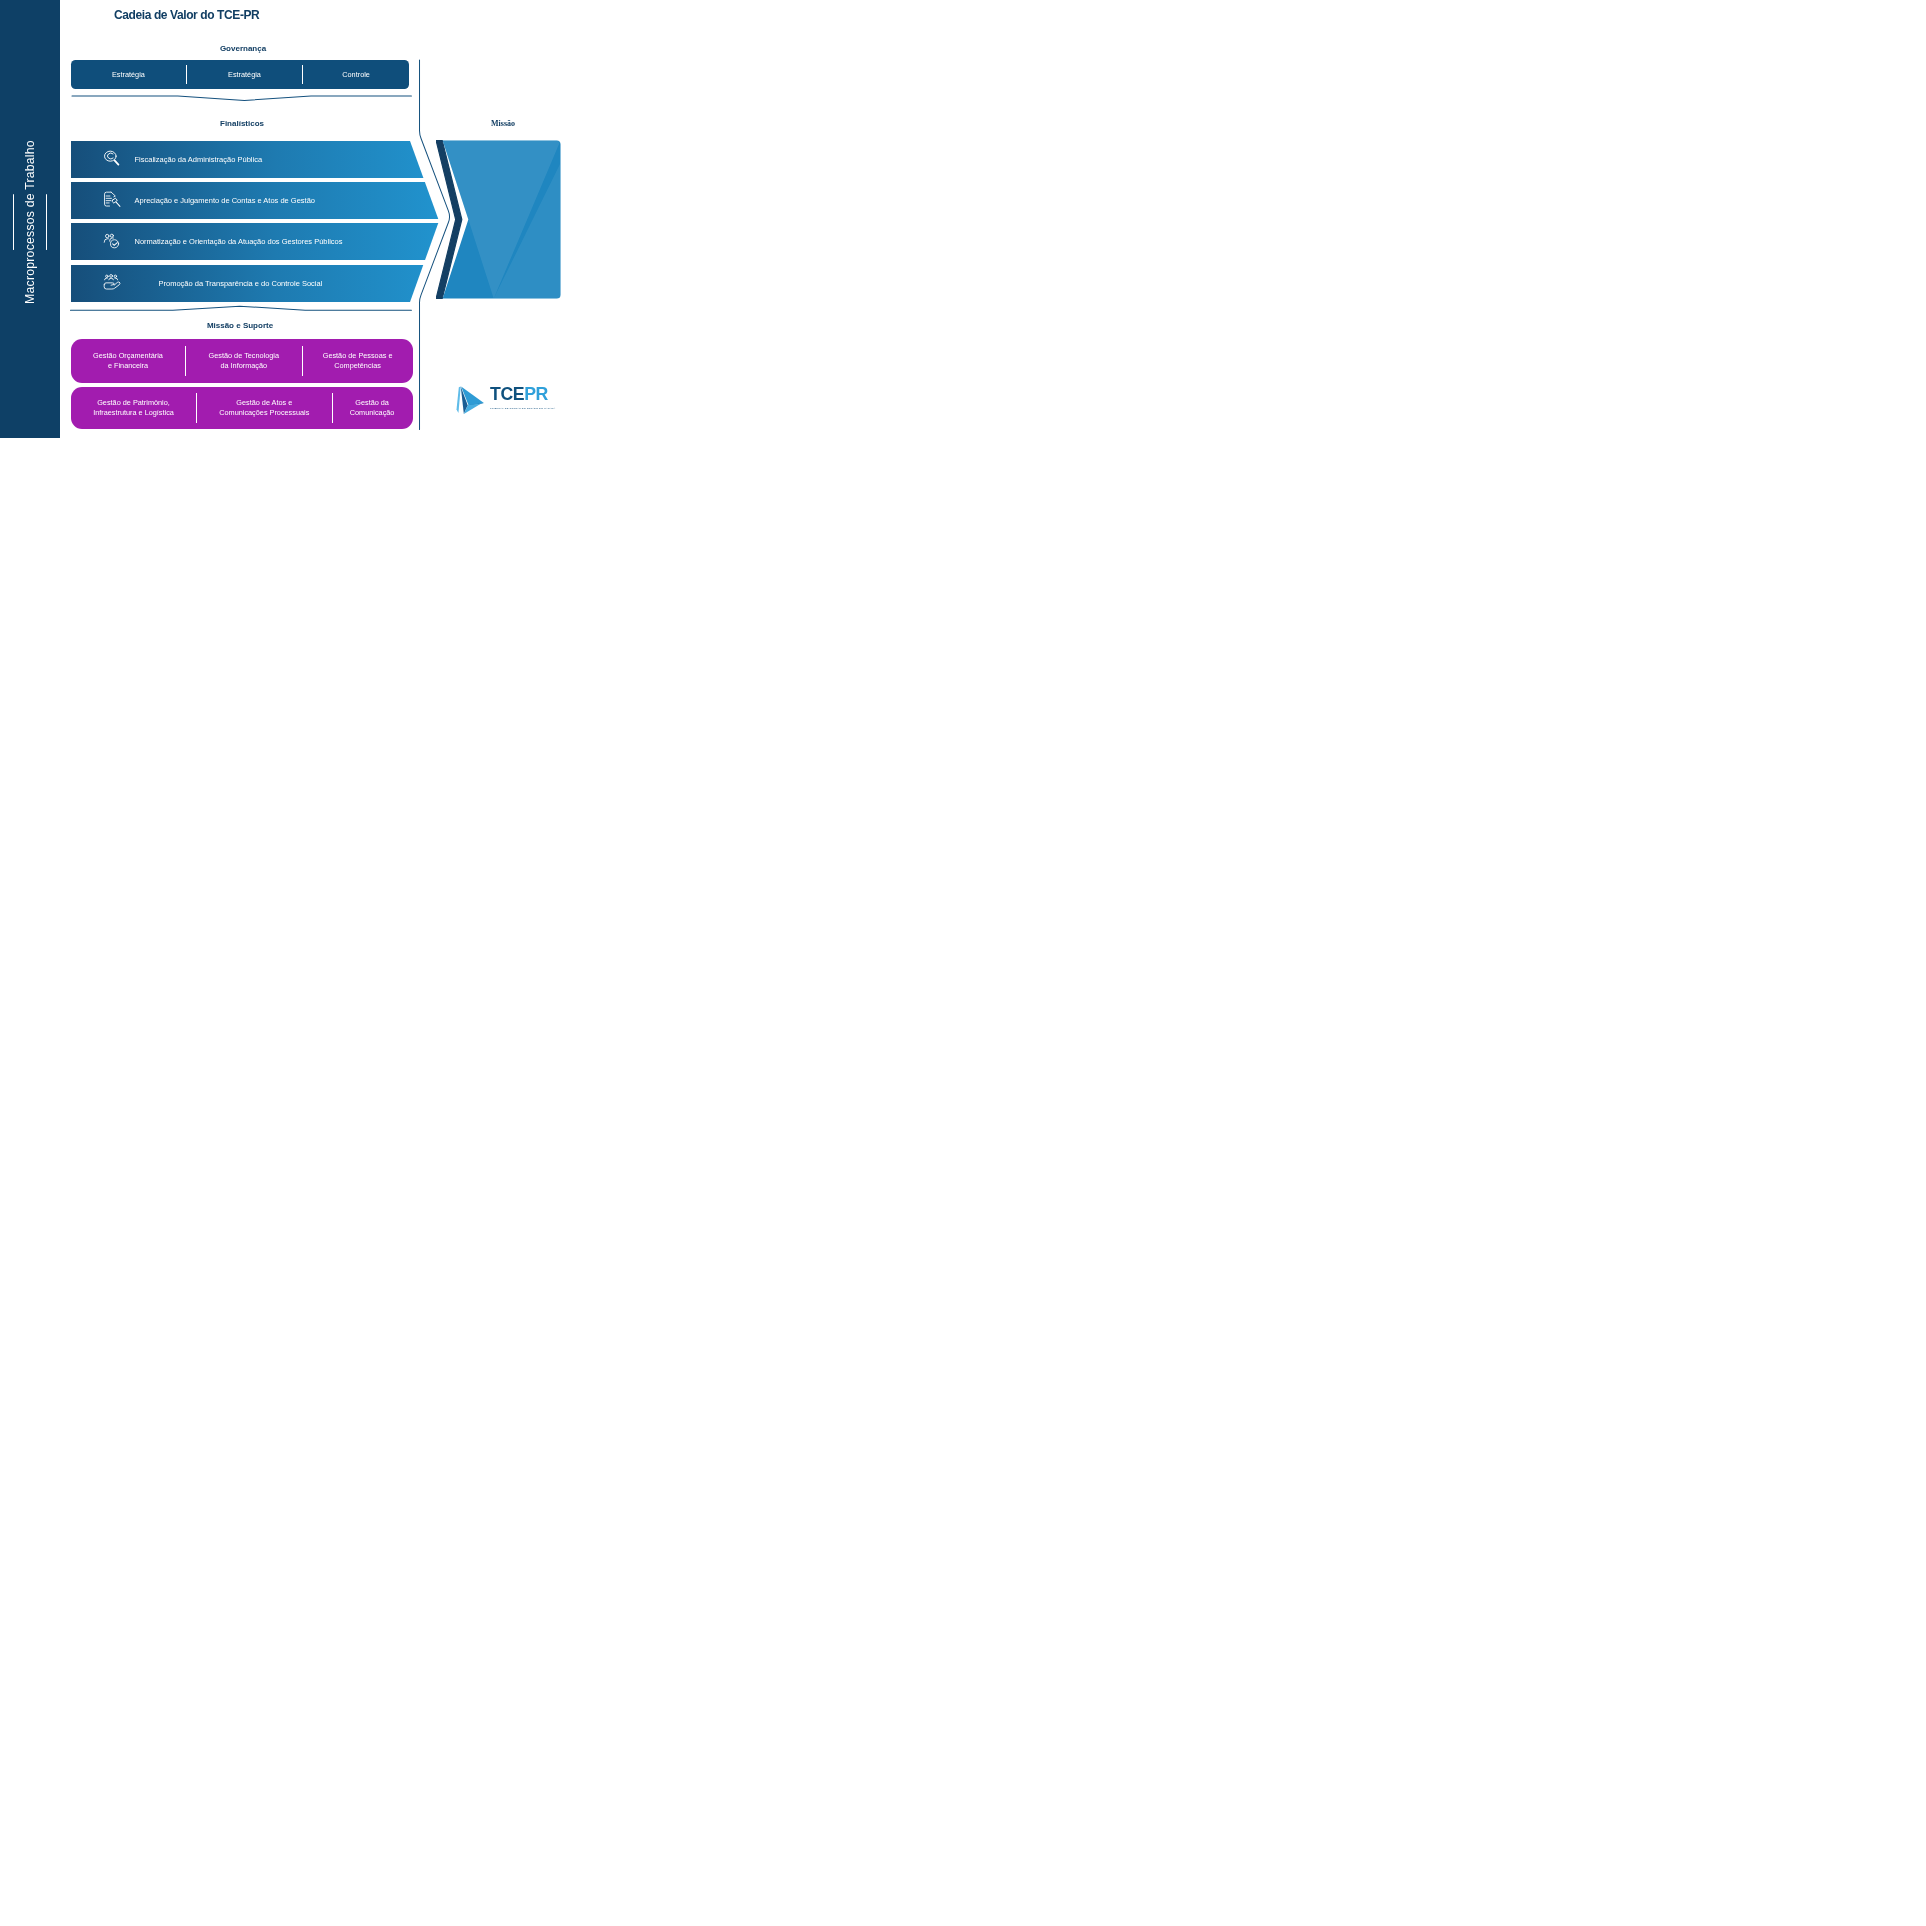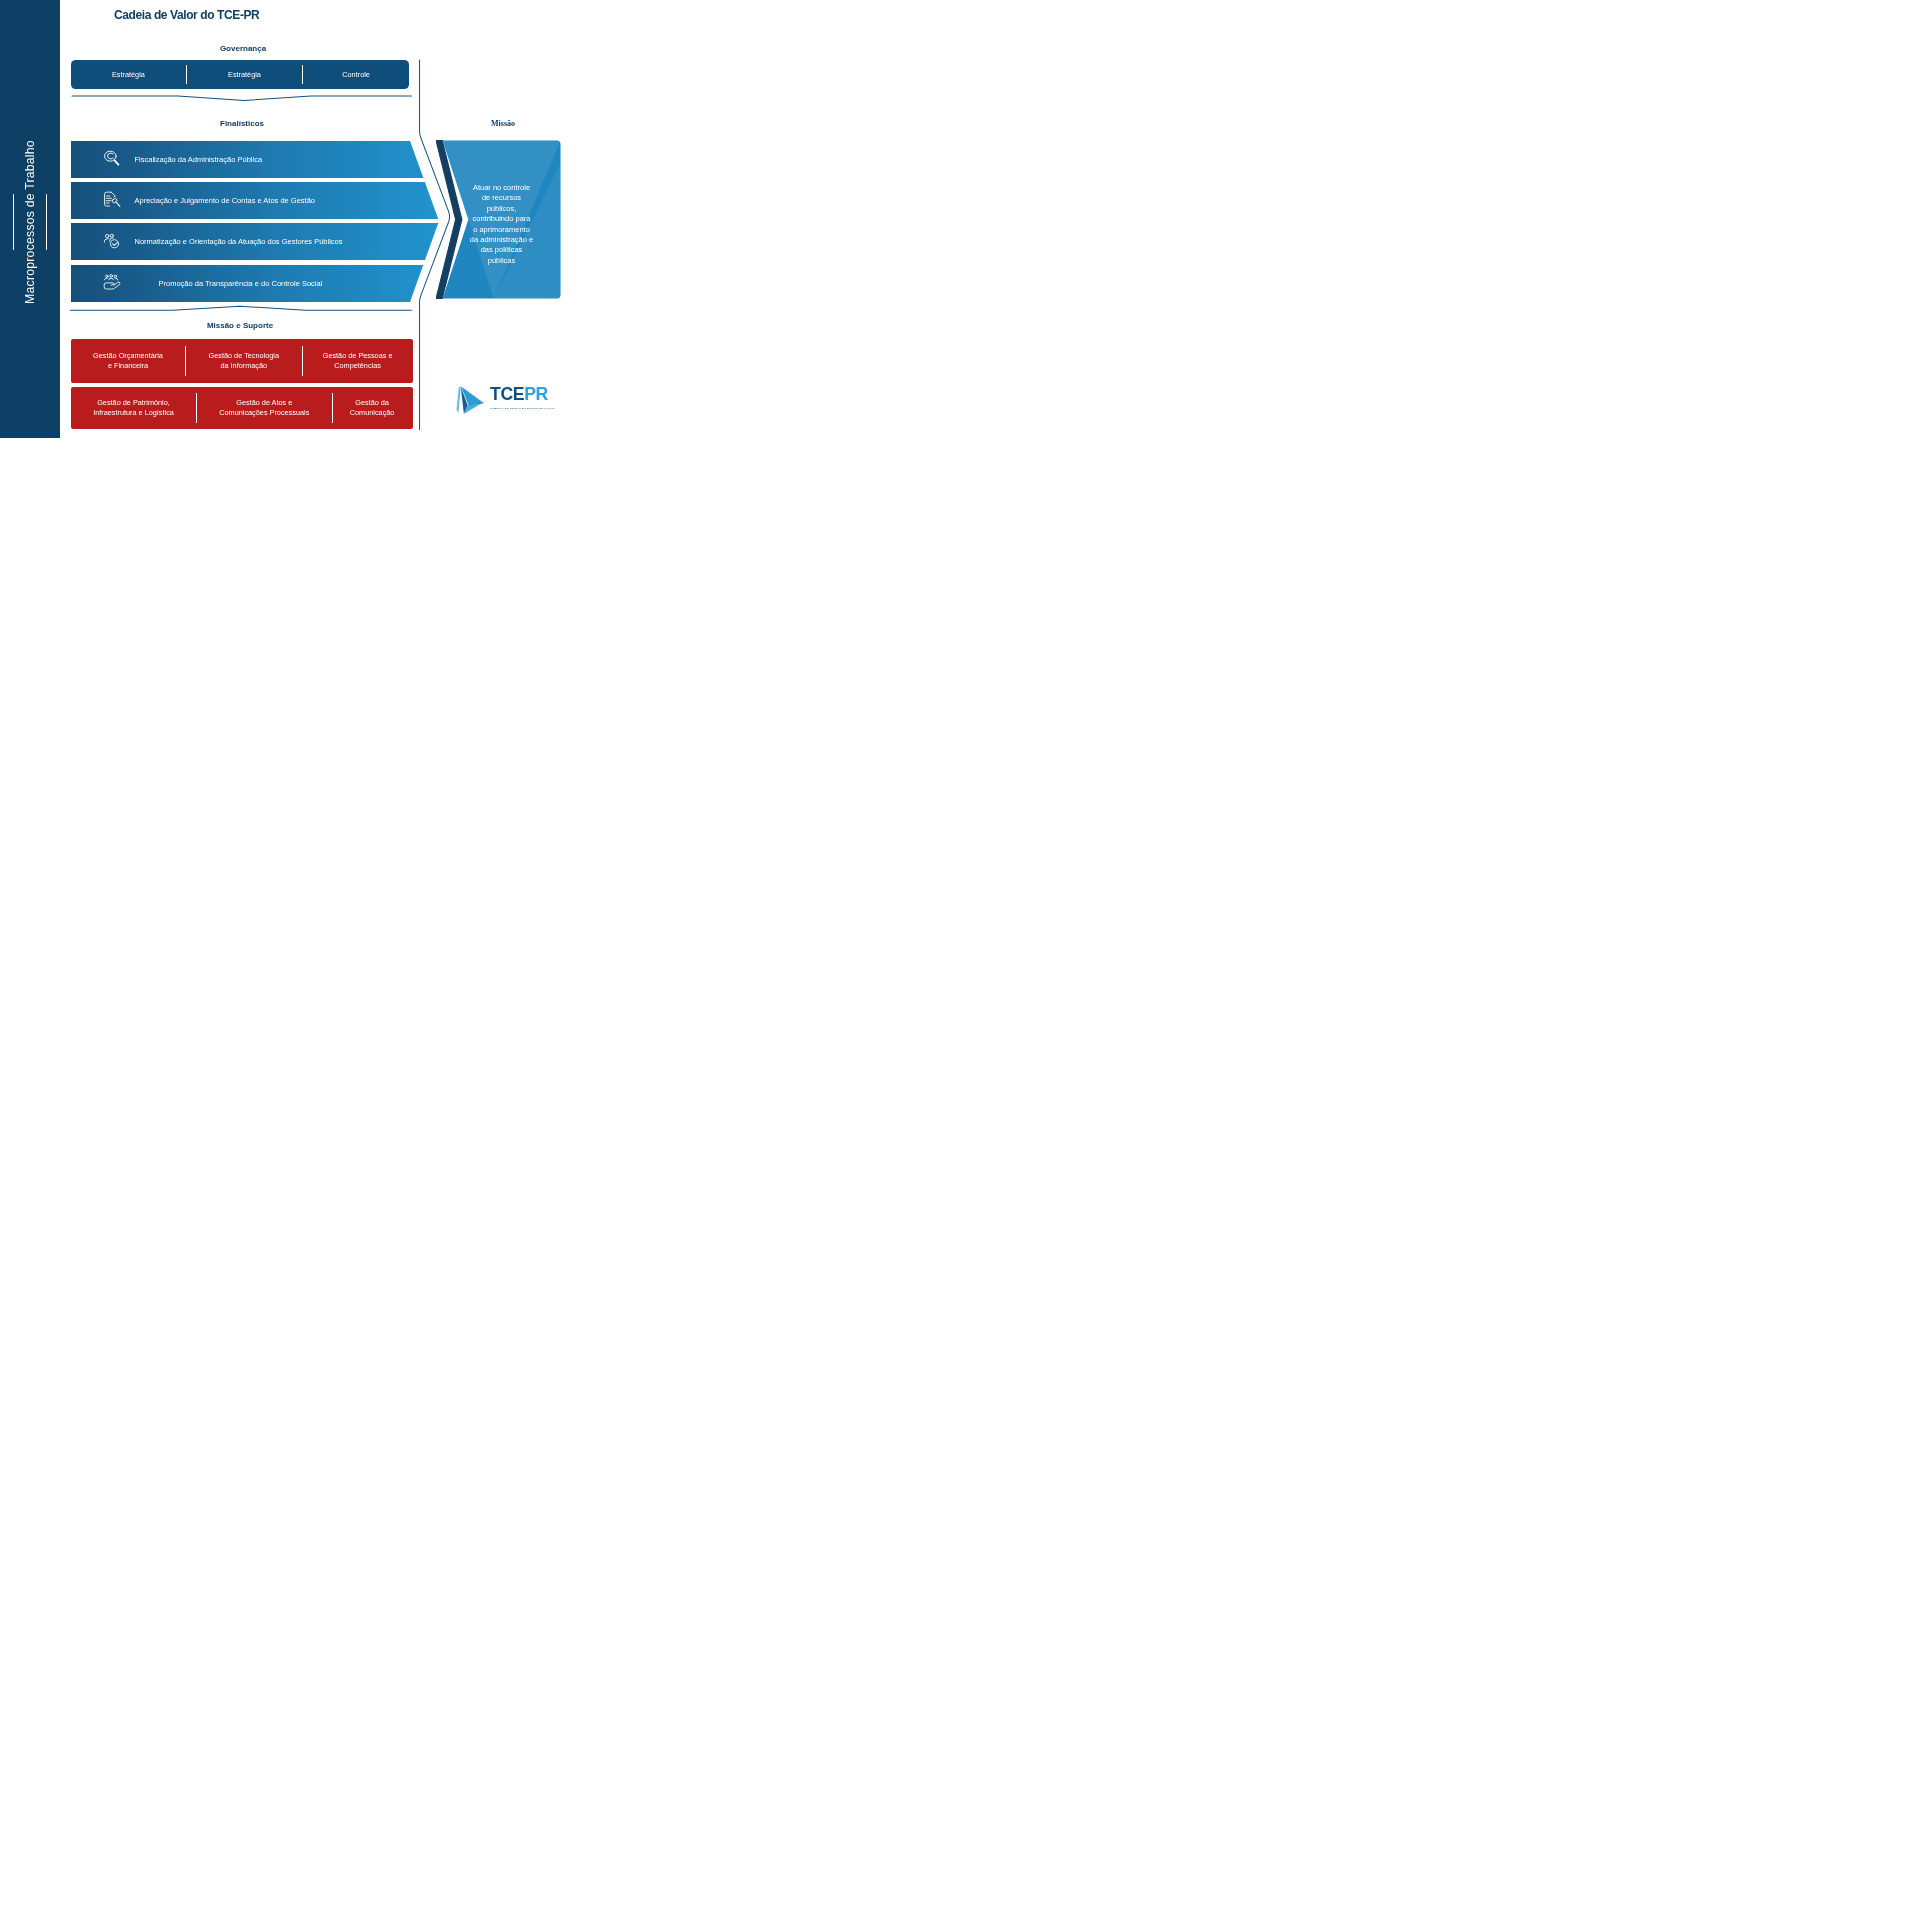--- a/index.html
+++ b/index.html
@@ -56,21 +56,21 @@
   
   .missao-svg{position:absolute;left:436px;top:140px;width:125px;height:159px;}
   .missao-text{
     position:absolute;left:448px;top:140px;width:107px;height:159px;
     display:flex;align-items:center;justify-content:center;text-align:center;
     color:#fff;font-size:7.5px;line-height:10.4px;white-space:pre-line;
     padding-top:10px;box-sizing:border-box;
   }
   
   .ges-bar{
-    position:absolute;left:71px;width:342px;background:#b91c1c;border-radius:2px;
+    position:absolute;left:71px;width:342px;background:#a21caf;border-radius:11px;
     display:flex;align-items:stretch;color:#fff;
   }
   .ges-bar.row1{top:339px;height:44px;}
   .ges-bar.row2{top:387px;height:42px;}
   .ges-cell{
     display:flex;align-items:center;justify-content:center;text-align:center;
     font-size:7.3px;line-height:9.6px;white-space:pre-line;
   }
   .row1 .c1{width:114px;} .row1 .c2{width:116px;} .row1 .c3{width:110px;}
   .row2 .c1{width:125px;} .row2 .c2{width:135px;} .row2 .c3{width:79px;}
@@ -183,28 +183,20 @@
         <path d="M17,1 L314,1 Q324,1 324,11 L324,403 Q324,413 314,413 L17,413 L84,207 Z"></path>
       </clipPath>
     </defs>
     <polygon points="0,1 16,1 67,207 16,413 0,413 51,207" fill="#143F63" stroke="#143F63" stroke-width="3" stroke-linejoin="round"></polygon>
     <path d="M17,1 L314,1 Q324,1 324,11 L324,403 Q324,413 314,413 L17,413 L84,207 Z" fill="#1F86C0"></path>
     <g clip-path="url(#missaoClip)">
       <polygon points="17,1 324,1 150,413 84,207" fill="rgba(255,255,255,0.09)"></polygon>
       <polygon points="324,60 324,413 150,413" fill="rgba(255,255,255,0.07)"></polygon>
     </g>
   </svg>
-  <div class="missao-text">Atuar no controle
-de recursos
-públicos,
-contribuindo para
-o aprimoramento
-da administração e
-das políticas
-públicas</div>
 
   <div class="ges-bar row1">
     <div class="ges-cell c1">Gestão Orçamentária
 e Financeira</div>
     <div class="vsep2"></div>
     <div class="ges-cell c2">Gestão de Tecnologia
 da Informação</div>
     <div class="vsep2"></div>
     <div class="ges-cell c3">Gestão de Pessoas e
 Competências</div>

